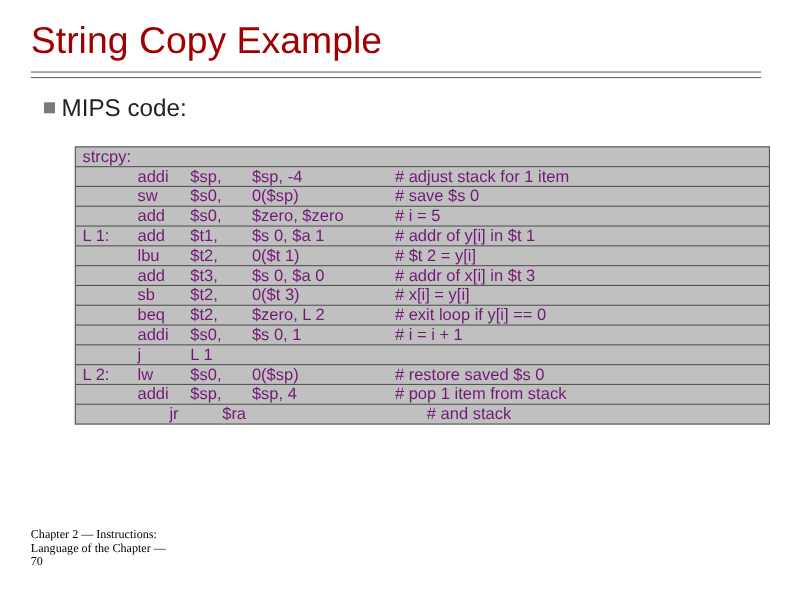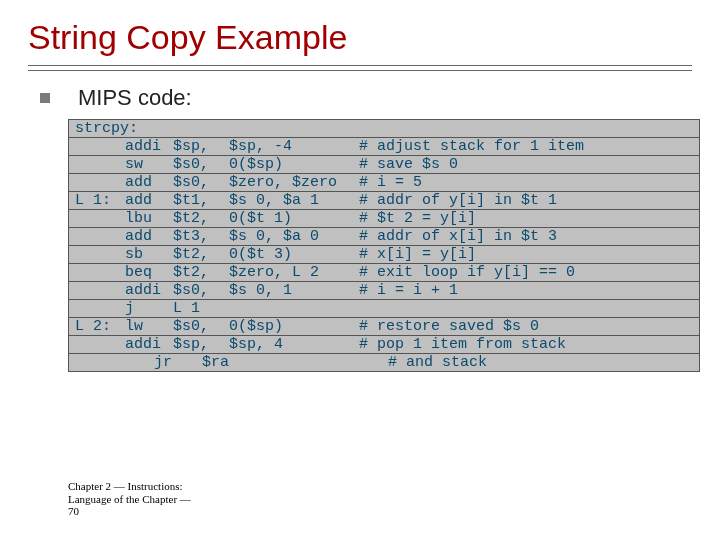--- a/index.html
+++ b/index.html
@@ -24,39 +24,39 @@
     font-family: Arial, Helvetica, sans-serif;
   }
   .rule {
     height: 1px;
     background: #666;
     margin: 0 0 4px 0;
   }
   .sub {
     display: flex;
     align-items: center;
-    gap: 28px;
-    margin: 14px 0 8px 12px;
+    gap: 6px;
+    margin: 14px 0 22px 12px;
     font-size: 22px;
     color: #222;
   }
   .bullet {
     width: 10px;
     height: 10px;
     background: #7a7a7a;
     display: inline-block;
   }
   .codebox {
     margin-left: 40px;
     background: #c0c0c0;
     border: 1px solid #555;
-    font-family: Liberation Mono, monospace;
+    font-family: Liberation Sans, sans-serif;
     font-size: 15px;
     line-height: 1.0;
-    color: #0c4a6e;
+    color: #701a75;
     width: 630px;
   }
   .codebox .row {
     display: grid;
     grid-template-columns: 50px 48px 56px 130px 1fr;
     border-bottom: 1px solid #555;
     padding: 1px 6px;
     white-space: pre;
   }
   .codebox .row.header {
@@ -68,21 +68,20 @@
     padding-left: 35px;
   }
   .footer {
     position: absolute;
     bottom: 22px;
     left: 28px;
     font-size: 11px;
     font-family: "Times New Roman", Times, serif;
     color: #000;
     line-height: 1.15;
-    margin-left: 40px;
   }
 </style>
 </head>
 <body>
 
 <div class="slide">
   <h1 class="title">String Copy Example</h1>
   <div class="rule"></div>
   <div class="rule"></div>
 

